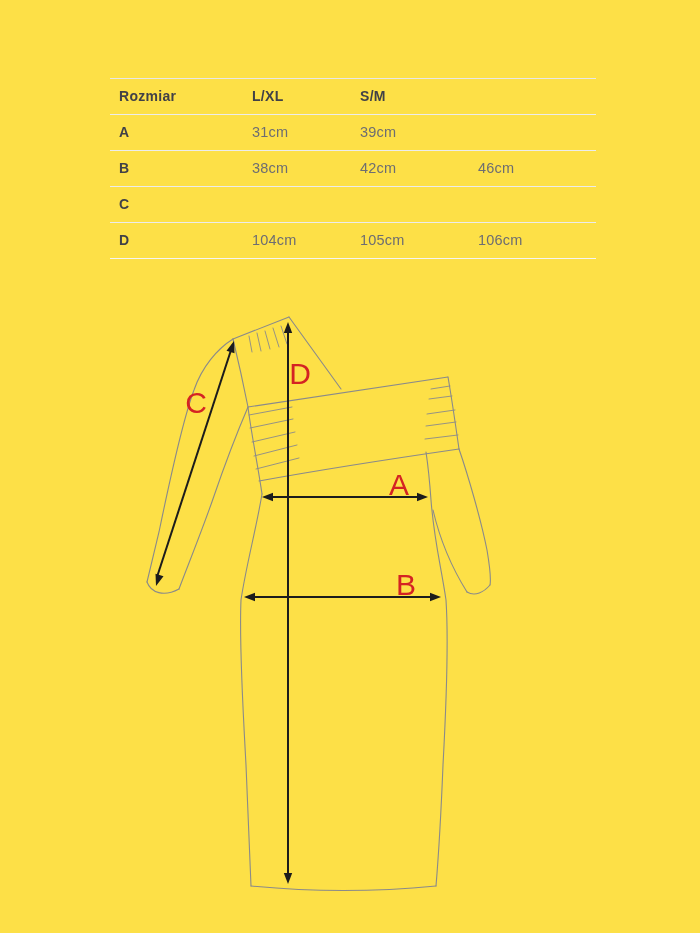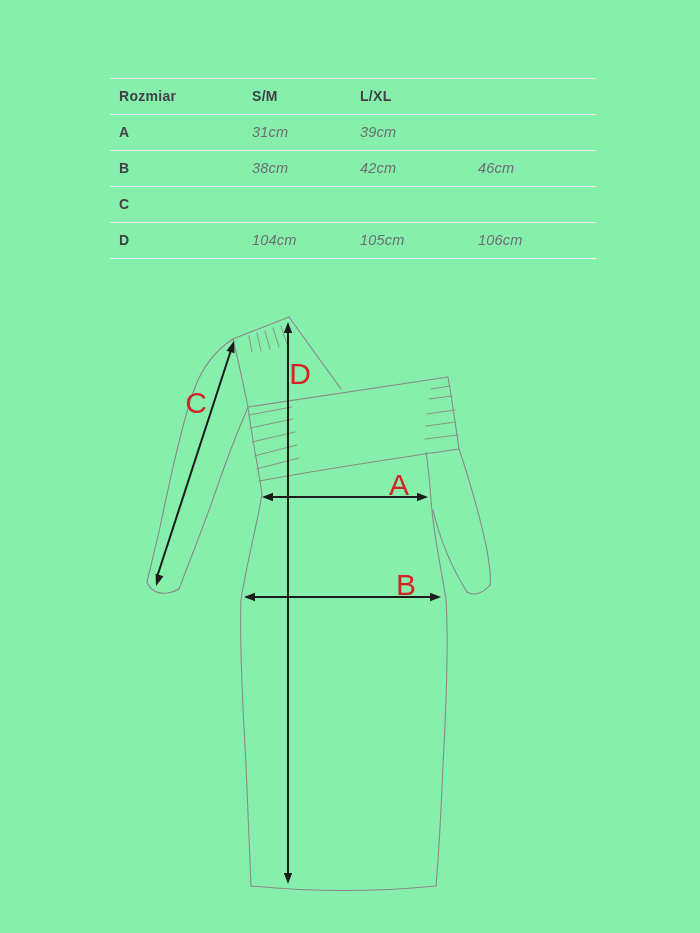--- a/index.html
+++ b/index.html
@@ -1,50 +1,50 @@
 <!DOCTYPE html>
 <html><head>
 <meta charset="utf-8">
 <style>
   html,body{margin:0;padding:0;background:#fff;}
   .canvas{
-    position:relative;width:700px;height:933px;background:#86efac;overflow:hidden;
+    position:relative;width:700px;height:933px;background:#fde047;overflow:hidden;
     font-family:"Liberation Sans",sans-serif;
   }
   
   .size-table{position:absolute;left:110px;top:78px;width:486px;}
   .t-row{
     display:grid;grid-template-columns:142px 108px 118px 1fr;
     height:35px;line-height:35px;border-bottom:1px solid #ececec;
   }
   .t-row.t-head{border-top:1px solid #e7e7e7;}
   .t-row:last-child{border-bottom:1px solid #f4f4f4;}
   .cell{white-space:nowrap;overflow:visible;}
   .cell.first{padding-left:9px;}
   .head-cell,.row-label{
     font-weight:700;font-size:14px;color:#414147;letter-spacing:.3px;
   }
-  .value-cell{font-weight:400;font-size:14.5px;color:#6d6d72;letter-spacing:.2px;font-style:italic;}
+  .value-cell{font-weight:400;font-size:14.5px;color:#6d6d72;letter-spacing:.2px;}
   
   .diagram-svg{position:absolute;left:0;top:0;width:700px;height:933px;}
   .dim-label{
     font-family:"Liberation Sans",sans-serif;font-size:30px;font-weight:400;
     text-anchor:middle;
   }
 </style>
 </head>
 <body>
 
 <div class="canvas">
 
   <div class="size-table">
     <div class="t-row t-head">
       <div class="cell first head-cell">Rozmiar</div>
+      <div class="cell head-cell">L/XL</div>
       <div class="cell head-cell">S/M</div>
-      <div class="cell head-cell">L/XL</div>
     </div>
     <div class="t-row">
       <div class="cell first row-label">A</div>
       <div class="cell value-cell">31cm</div>
       <div class="cell value-cell">39cm</div>
     </div>
     <div class="t-row">
       <div class="cell first row-label">B</div>
       <div class="cell value-cell">38cm</div>
       <div class="cell value-cell">42cm</div>

